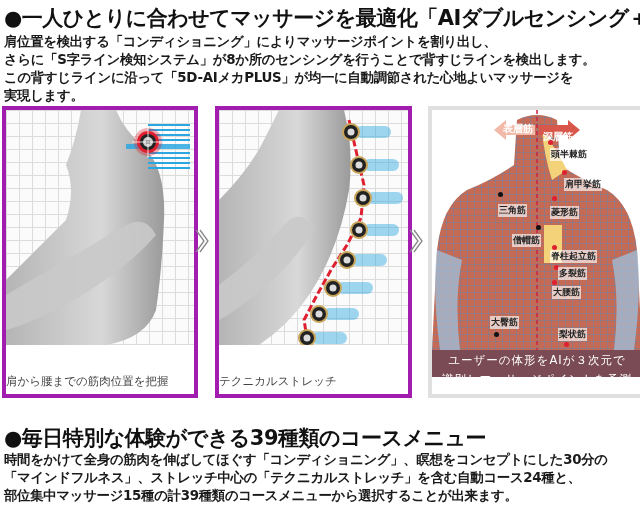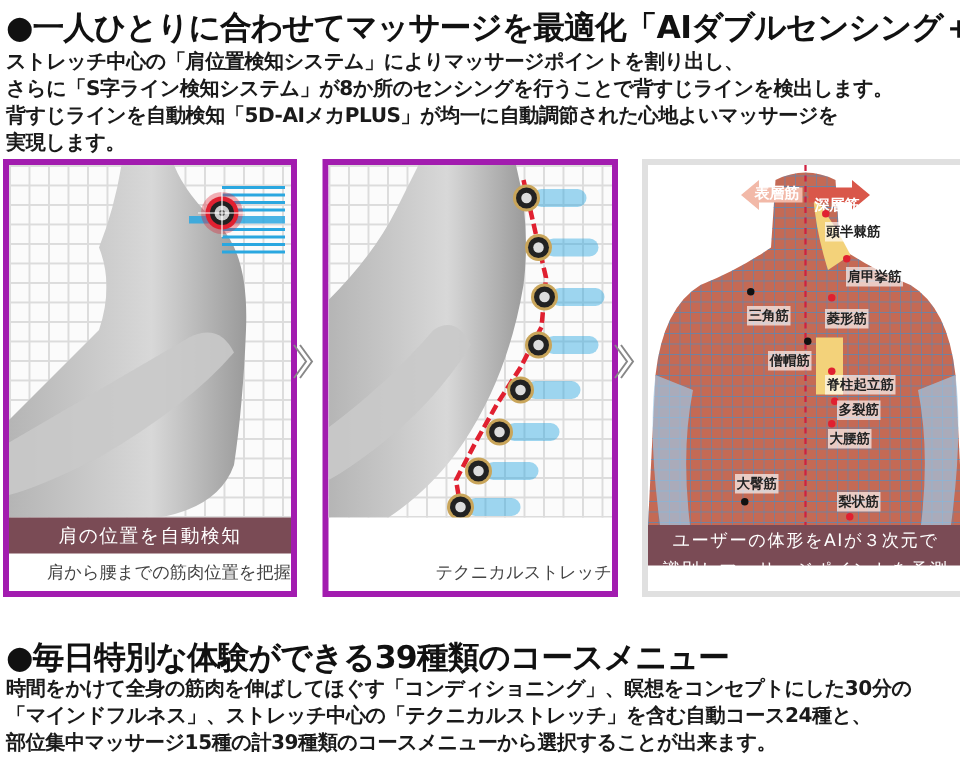--- a/index.html
+++ b/index.html
@@ -8,34 +8,34 @@
   .h1 { position:absolute; left:4px; top:4px; font-size:21px; font-weight:bold; letter-spacing:-0.5px; white-space:nowrap; }
   .para { position:absolute; left:4px; font-size:13.4px; line-height:18.5px; letter-spacing:-0.3px; white-space:nowrap; font-weight:bold; color:#1a1a1a; }
   .panel { position:absolute; top:106px; border:4px solid #a21caf; background:#fff; overflow:hidden; }
   .grid { position:absolute; left:0; top:0; right:0;
     background-color:#fbfbfb;
     background-image:
       linear-gradient(#dcdcdc 1px, transparent 1px),
       linear-gradient(90deg, #dcdcdc 1px, transparent 1px);
     background-size:13px 13px; }
   .cap { position:absolute; left:0; right:0; background:#7a4b55; color:#fff; text-align:center; font-size:12.5px; letter-spacing:1px; }
-  .sub { position:absolute; left:0; right:0; text-align:right; font-size:11.5px; color:#444; }
+  .sub { position:absolute; left:0; right:0; text-align:left; font-size:11.5px; color:#444; }
   .chev { position:absolute; top:228px; width:16px; height:26px; }
   .body-shape { position:absolute; }
   .lbl { position:absolute; font-size:9px; font-weight:bold; color:#222; background:rgba(255,255,255,0.65); padding:0 1px; white-space:nowrap; }
   .dot { position:absolute; width:5px; height:5px; border-radius:50%; }
   .h2 { position:absolute; left:4px; top:424px; font-size:21px; font-weight:bold; letter-spacing:-0.5px; white-space:nowrap; }
 </style>
 </head>
 <body>
 
 <div class="h1">●一人ひとりに合わせてマッサージを最適化「AIダブルセンシング＋」</div>
-<div class="para" style="top:33px">ストレッチ中心の「肩位置検知システム」によりマッサージポイントを割り出し、</div>
+<div class="para" style="top:33px">肩位置を検出する「コンディショニング」によりマッサージポイントを割り出し、</div>
 <div class="para" style="top:51px">さらに「S字ライン検知システム」が8か所のセンシングを行うことで背すじラインを検出します。</div>
-<div class="para" style="top:69px">背すじラインを自動検知「5D-AIメカPLUS」が均一に自動調節された心地よいマッサージを</div>
+<div class="para" style="top:69px">この背すじラインに沿って「5D-AIメカPLUS」が均一に自動調節された心地よいマッサージを</div>
 <div class="para" style="top:87px">実現します。</div>
 
 <div class="panel" style="left:2px; width:188px; height:284px;">
   <div class="grid" style="height:235px;"></div>
   <svg class="body-shape" style="left:0;top:0" width="188" height="235">
     <defs>
       <linearGradient id="skin1" x1="0" y1="0" x2="1" y2="0">
         <stop offset="0" stop-color="#b5b5b5"></stop>
           <stop offset="0.6" stop-color="#d8d8d8"></stop>
           <stop offset="1" stop-color="#9a9a9a"></stop>
@@ -57,21 +57,20 @@
         <rect x="22" y="49" width="42" height="2"></rect>
     </g>
     <circle cx="22" cy="24" r="14" fill="#e02030" opacity="0.35"></circle>
     <circle cx="22" cy="24" r="11" fill="#e02030"></circle>
     <circle cx="22" cy="24" r="8" fill="#222"></circle>
     <circle cx="22" cy="24" r="5" fill="#ccc"></circle>
     <circle cx="22" cy="24" r="2" fill="#555"></circle>
     <line x1="6" y1="24" x2="38" y2="24" stroke="#fff" stroke-width="0.8"></line>
     <line x1="22" y1="8" x2="22" y2="40" stroke="#fff" stroke-width="0.8"></line>
   </svg>
-  <div class="cap" style="top:235px; height:24px; line-height:24px;">肩の位置を自動検知</div>
   <div class="sub" style="top:259px; height:25px; line-height:25px;">肩から腰までの筋肉位置を把握</div>
 </div>
 
 <svg class="chev" style="left:194px" viewBox="0 0 16 26">
   <polyline points="2,2 10,13 2,24" fill="none" stroke="#888" stroke-width="1.3"></polyline>
   <polyline points="6,2 14,13 6,24" fill="none" stroke="#888" stroke-width="1.3"></polyline>
 </svg>
 
 <div class="panel" style="left:215px; width:189px; height:284px;">
   <div class="grid" style="height:235px;"></div>

